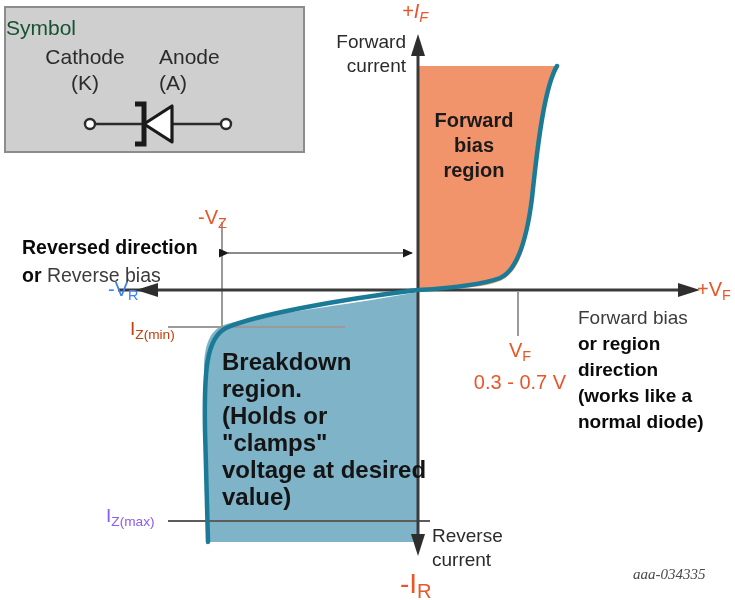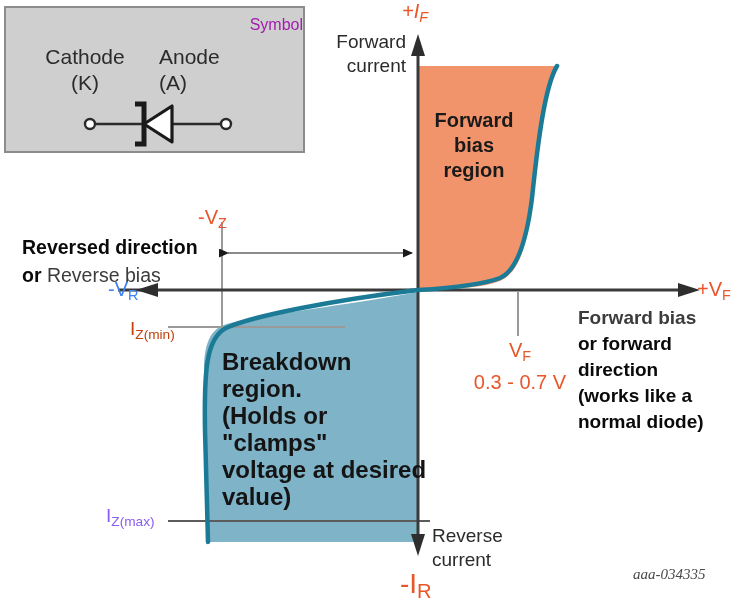--- a/index.html
+++ b/index.html
@@ -25,23 +25,23 @@
     height: 147px;
     background: #cfcfcf;
     border: 2px solid #8c8c8c;
     box-sizing: border-box;
   }
   .symbol-title {
     position: absolute;
     left: 0;
     top: 8px;
     width: 100%;
-    text-align: right;
-    font-size: 16px;
-    color: #a21caf;
+    text-align: left;
+    font-size: 21px;
+    color: #14532d;
   }
   .symbol-cathode {
     position: absolute;
     left: 14px;
     top: 36px;
     width: 130px;
     text-align: center;
     font-size: 21px;
     color: #2b2b2b;
     line-height: 26px;
@@ -101,21 +101,21 @@
   }
 
   .rightblock {
     position: absolute;
     left: 578px;
     top: 305px;
     width: 155px;
     font-size: 19px;
     line-height: 26px;
   }
-  .rightblock .line1 { color: #3c3c3c; font-weight: bold; }
+  .rightblock .line1 { color: #3c3c3c; font-weight: normal; }
   .rightblock .b { font-weight: bold; color: #0a0a0a; }
 
   .leftblock-1 {
     position: absolute;
     left: 22px;
     top: 236px;
     font-size: 19.5px;
     font-weight: bold;
     color: #0a0a0a;
   }
@@ -345,21 +345,21 @@
 
   <div class="leftblock-1">Reversed direction</div>
 
   <div class="leftblock-2">
     <span class="or">or</span>
     <span class="rb">Reverse bias</span>
   </div>
 
   <div class="rightblock">
     <div class="line1">Forward bias</div>
-    <div class="b">or forward</div>
+    <div class="b">or region</div>
     <div class="b">direction</div>
     <div class="b">(works like a</div>
     <div class="b">normal diode)</div>
   </div>
 
   <div class="watermark">aaa-034335</div>
 
 </div>
 
 </body></html>

